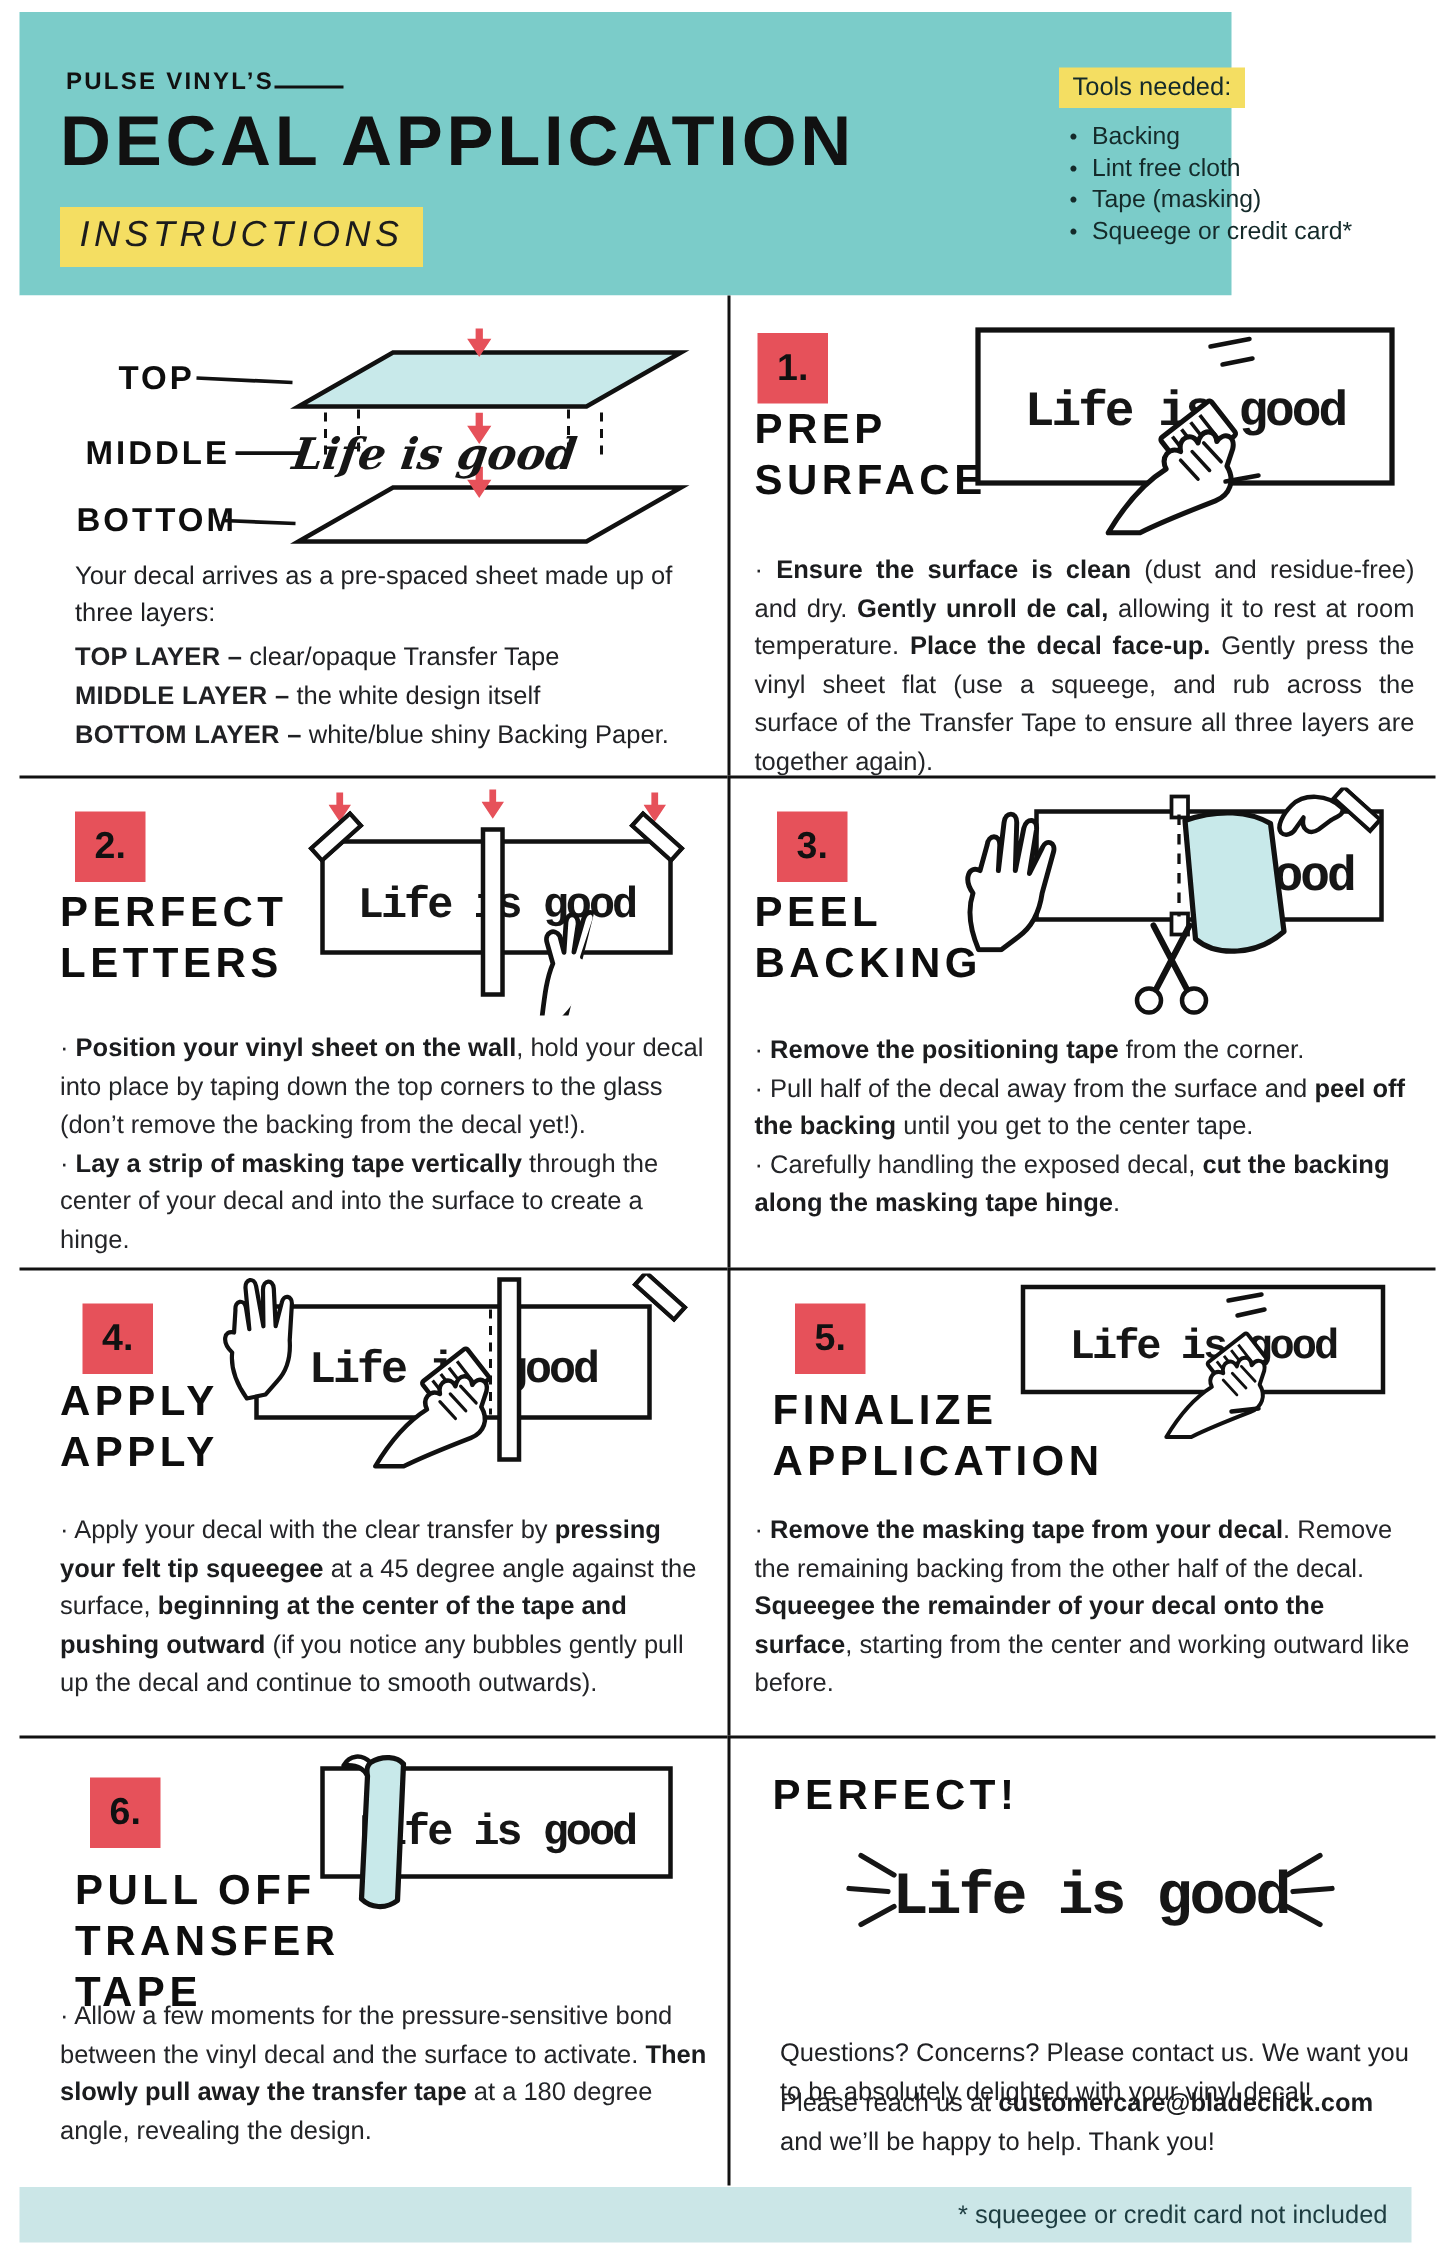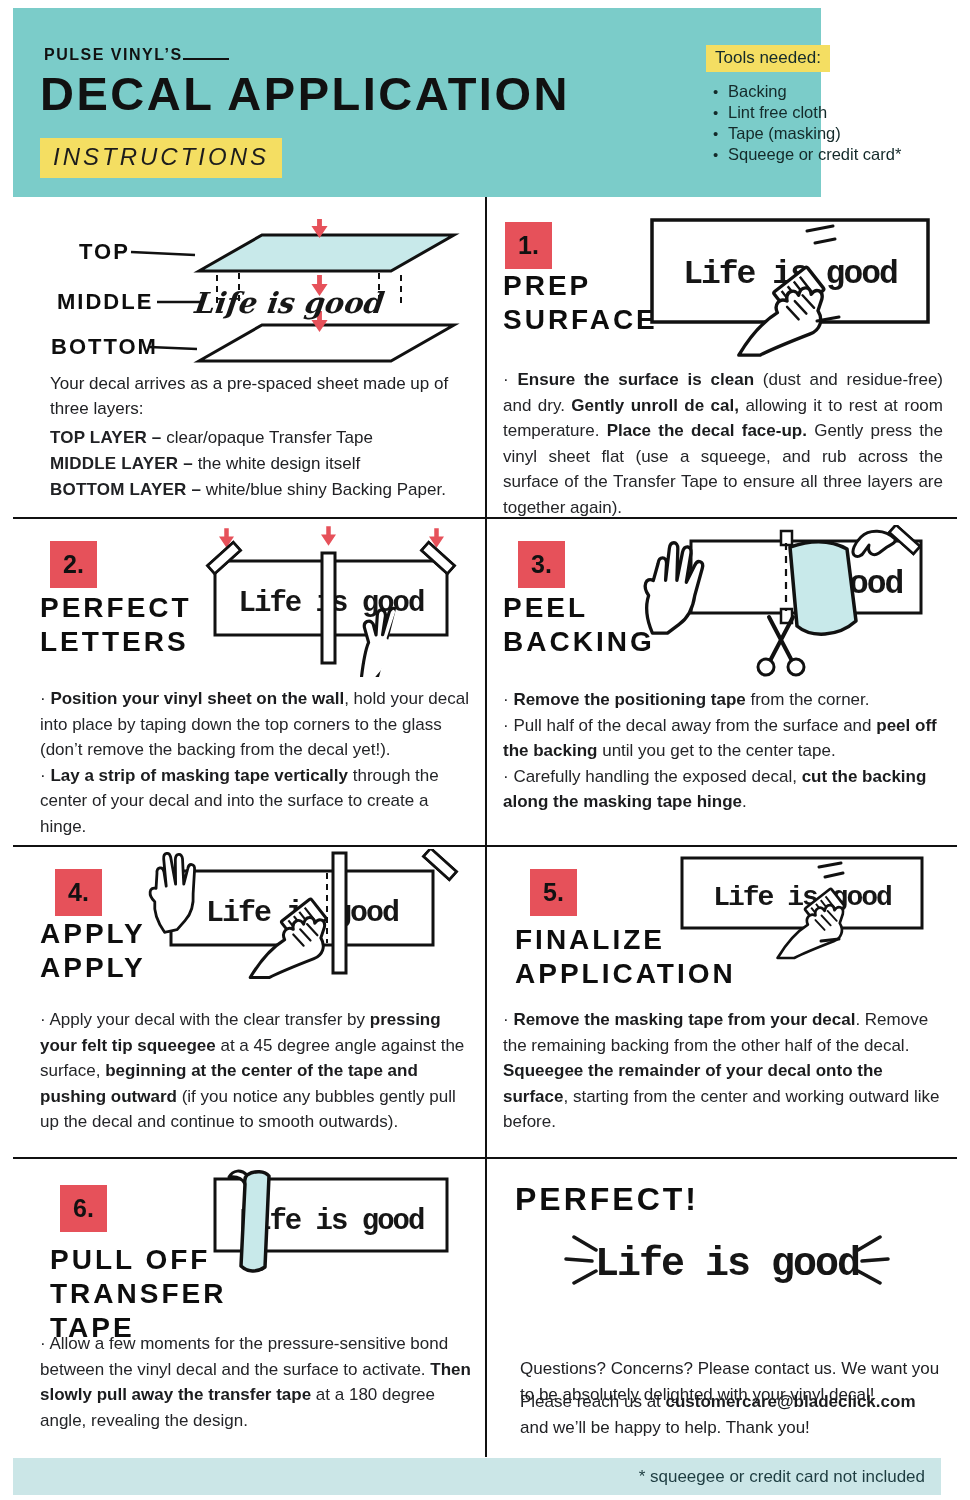--- a/index.html
+++ b/index.html
@@ -39,21 +39,21 @@
 
   .illus{position:absolute;}
   .decal-font{font-family:"Liberation Mono",monospace;font-weight:bold;fill:#161616;}
 
   
   .lead{position:absolute;font-size:17px;line-height:25px;}
   .layers{position:absolute;font-size:17px;line-height:26px;}
   .layers b{letter-spacing:.2px;}
 
   
-  .perfect-title{position:absolute;font-size:32px;font-weight:bold;letter-spacing:3px;color:#0e0e0e;}
+  .perfect-title{position:absolute;font-size:28px;font-weight:bold;letter-spacing:3px;color:#0e0e0e;}
   .para{position:absolute;font-size:17px;line-height:25.5px;}
 
   
   .footer{position:absolute;left:13px;top:1458px;width:928px;height:37px;background:var(--teal_light);
           display:flex;align-items:center;justify-content:flex-end;padding-right:16px;font-size:17px;color:#1d3c40;}
 
   svg text{user-select:none;}
 </style>
 </head>
 <body>

